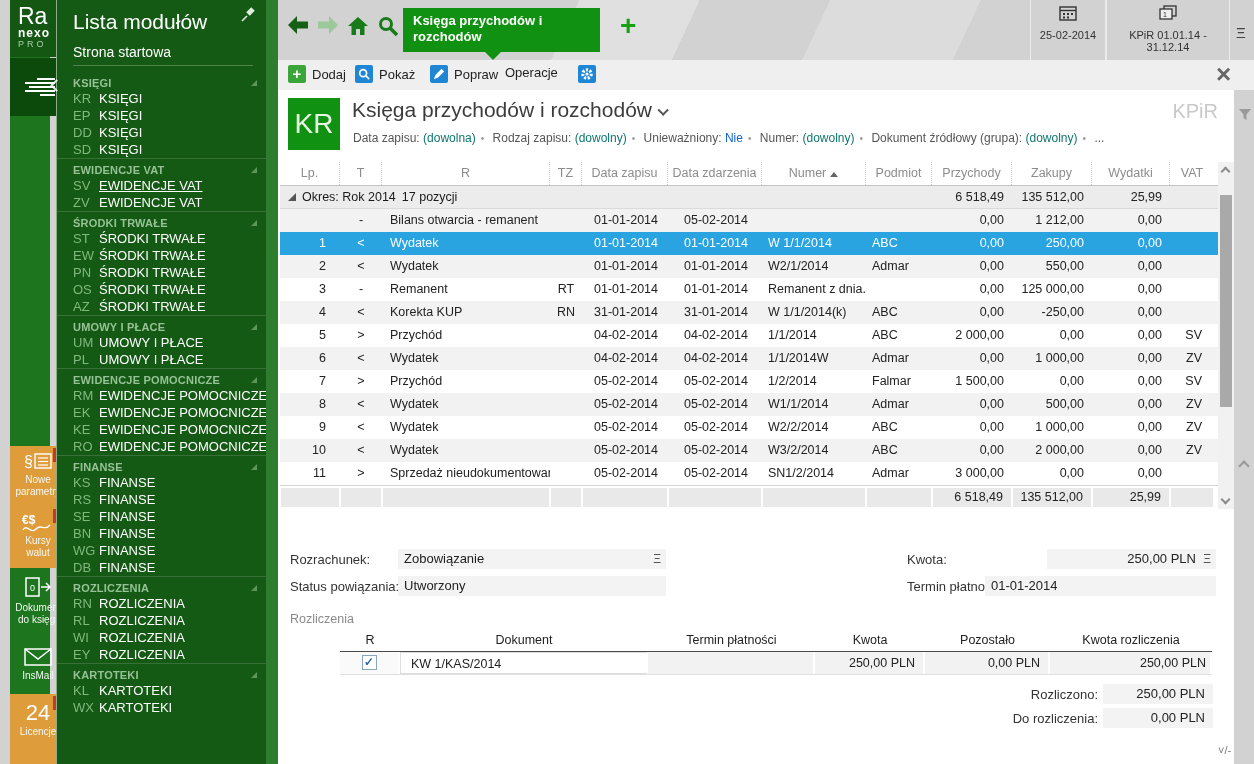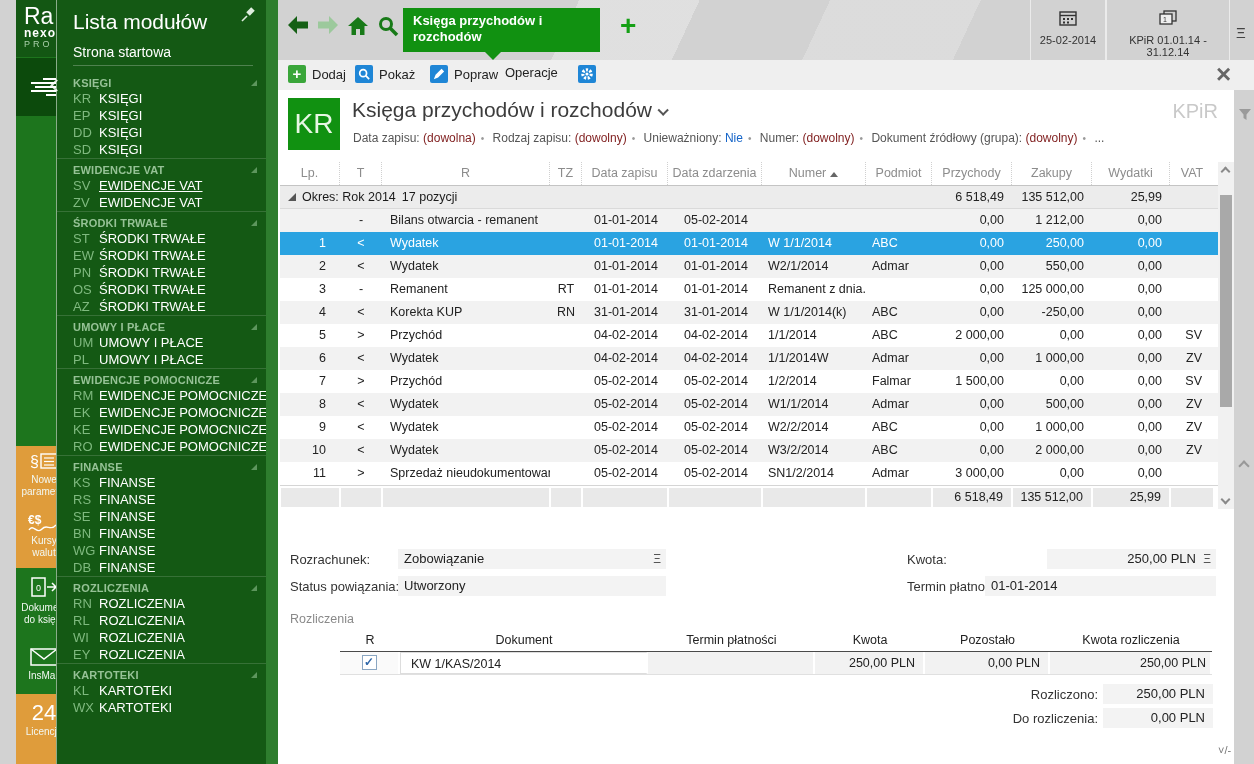--- a/index.html
+++ b/index.html
@@ -1,20 +1,20 @@
 <!DOCTYPE html>
 <html><head>
 <meta charset="utf-8">
 <style>
   *{margin:0;padding:0;box-sizing:border-box;font-family:"Liberation Sans",sans-serif;}
   html,body{width:1254px;height:764px;overflow:hidden;}
   #app{position:relative;width:1254px;height:764px;background:#d2d2d2;font-size:13px;color:#222;}
 
   
-  #rail{position:absolute;left:16px;top:0;width:40px;height:764px;background:#1d751d;}
+  #rail{position:absolute;left:10px;top:0;width:40px;height:764px;background:#1d751d;}
   #logo{position:absolute;left:0;top:0;width:56px;height:57px;background:#135713;color:#fff;padding:5px 0 0 8px;}
   #logo .l1{font-size:23px;line-height:22px;}
   #logo .l2{font-size:12px;font-weight:bold;letter-spacing:1px;line-height:12px;}
   #logo .l3{font-size:9px;color:#a9cfa9;letter-spacing:3px;line-height:11px;}
   #rail-sel{position:absolute;left:0;top:58px;width:56px;height:58px;background:#0c4a0c;}
   .hamb{position:absolute;left:11px;top:18px;width:34px;}
   .hamb i{display:block;height:2px;background:#fff;margin:2px 0 0 auto;}
   .rail-block{position:absolute;left:0;width:56px;text-align:center;color:#eef6ee;}
   .rail-block.orange{background:#df9c3b;}
   .rail-block .rlabel{font-size:10px;line-height:12px;color:#f2f8f2;}
@@ -40,21 +40,21 @@
   .item .ilabel.u{text-decoration:underline;}
   #strip{position:absolute;left:266px;top:0;width:12px;height:764px;background:#2e7d2e;}
 
   
   #topbar{position:absolute;left:278px;top:0;width:976px;height:60px;background:#d2d2d2;
     background-image:linear-gradient(115deg,transparent 30%,rgba(255,255,255,.30) 30%,rgba(255,255,255,.30) 42%,transparent 42%,transparent 55%,rgba(255,255,255,.22) 55%,rgba(255,255,255,.22) 70%,transparent 70%);}
   .navbtn{position:absolute;top:14px;cursor:pointer;}
   #tab-active{position:absolute;left:125px;top:8px;width:197px;height:44px;background:#119111;color:#fff;font-size:13px;font-weight:bold;line-height:16px;padding:5px 10px;cursor:pointer;}
   #tab-active::after{content:"";position:absolute;left:82px;bottom:-8px;border-left:8px solid transparent;border-right:8px solid transparent;border-top:8px solid #119111;}
   #newtab{position:absolute;left:342px;top:10px;font-size:28px;font-weight:bold;color:#15a015;cursor:pointer;}
-  .tb-btn{position:absolute;top:0;height:60px;border-left:1px solid rgba(255,255,255,.55);border-right:1px solid rgba(255,255,255,.55);text-align:center;padding-top:10px;cursor:pointer;}
+  .tb-btn{position:absolute;top:0;height:60px;border-left:1px solid rgba(255,255,255,.55);border-right:1px solid rgba(255,255,255,.55);text-align:center;padding-top:5px;cursor:pointer;}
   .tb-btn .cap{font-size:11px;color:#333;margin-top:5px;}
   #btn-date{left:752px;width:76px;}
   #btn-period{left:828px;width:124px;}
   #btn-menu{position:absolute;left:952px;top:0;width:24px;height:60px;cursor:pointer;}
   #btn-menu span{position:absolute;left:6px;top:24px;font-size:15px;color:#444;}
 
   
   #toolbar{position:absolute;left:278px;top:60px;width:976px;height:30px;background:#efefef;}
   .tool{position:absolute;top:5px;display:flex;align-items:center;gap:6px;cursor:pointer;}
   .ticon{width:18px;height:18px;border-radius:2px;color:#fff;font-weight:bold;text-align:center;line-height:17px;font-size:15px;}
@@ -65,21 +65,21 @@
 
   
   #content{position:absolute;left:278px;top:90px;width:956px;height:674px;background:#fff;}
   #margin{position:absolute;left:1234px;top:90px;width:20px;height:674px;background:#d2d2d2;}
 
   #kr-badge{position:absolute;left:10px;top:8px;width:52px;height:52px;background:#119111;color:#e8f7e4;font-size:28px;text-align:center;line-height:52px;}
   #page-title{position:absolute;left:74px;top:8px;font-size:21px;color:#3c3c3c;}
   #title-chev{display:inline-block;width:8px;height:8px;border-left:2px solid #555;border-bottom:2px solid #555;transform:rotate(-45deg) translateY(-4px);margin-left:10px;}
   #filters{position:absolute;left:75px;top:41px;font-size:12px;color:#555;white-space:nowrap;}
   .fpart .flabel{color:#555;}
-  .fpart .fval{color:#7f1d1d;}
+  .fpart .fval{color:#0f766e;}
   .fpart .fval.acc{color:#1464c8;}
   .fpart:not(:last-of-type)::after{content:"•";color:#9a9a9a;margin:0 5px;font-size:10px;}
   #watermark{position:absolute;right:16px;top:10px;font-size:20px;color:#c9c9c9;}
 
   
   #grid{position:absolute;left:2px;top:72px;width:940px;}
   .cell{display:inline-block;height:100%;overflow:hidden;white-space:nowrap;font-size:12.5px;}
   .c-lp{width:60px;text-align:right;padding-right:14px;}
   .c-t{width:42px;text-align:center;}
   .c-r{width:168px;padding-left:8px;}

